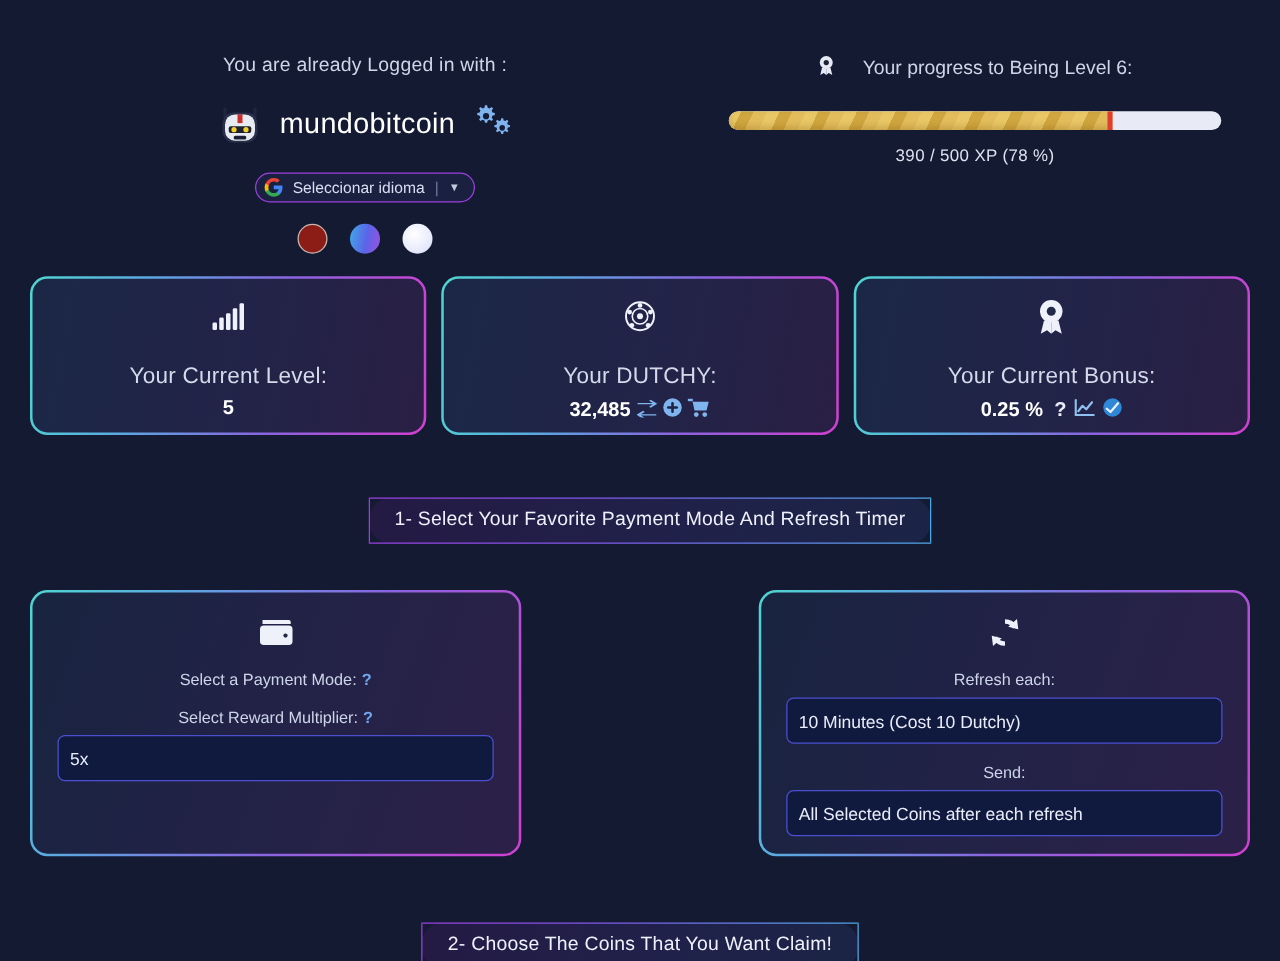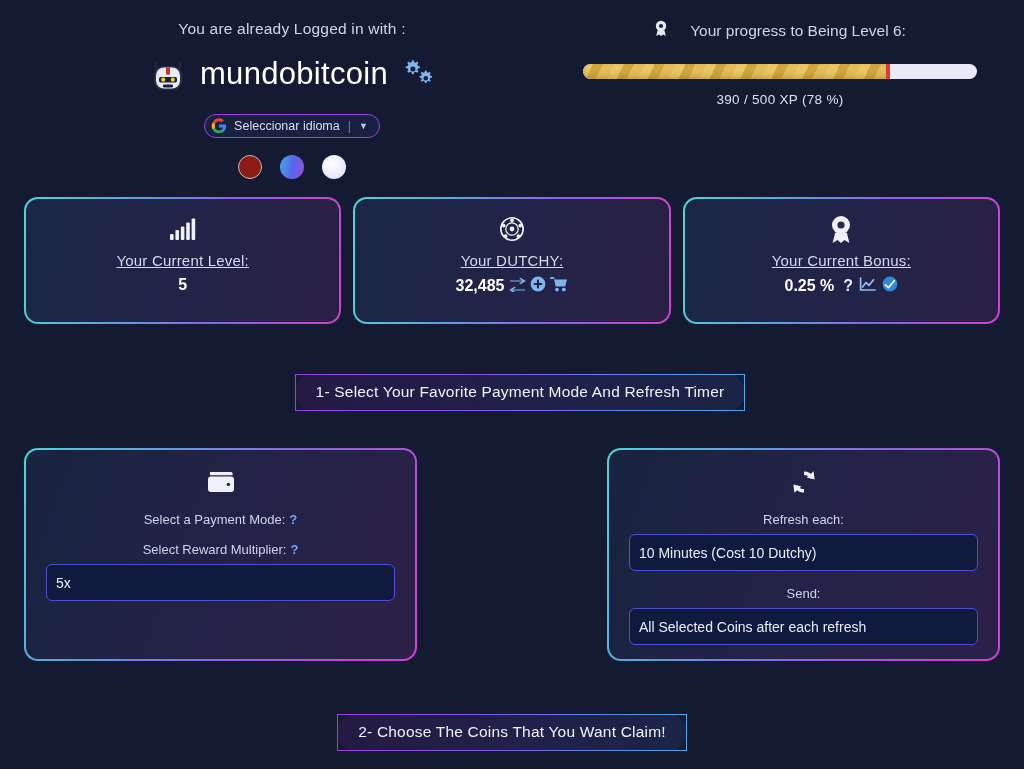--- a/index.html
+++ b/index.html
@@ -15,21 +15,21 @@
     font-family: "Liberation Sans", sans-serif;
     color: #dfe4f2;
     -webkit-font-smoothing: antialiased;
   }
 
   .page { position: relative; width: 1024px; height: 769px; }
 
   
   .top-row {
     display: flex;
-    padding: 20px 0 0 0;
+    padding: 44px 0 0 0;
     margin-left: 48px;
   }
   .login-col {
     width: 512px;
     display: flex;
     flex-direction: column;
     align-items: center;
   }
   .progress-col {
     width: 512px;
@@ -50,21 +50,21 @@
     gap: 12px;
     margin-top: 16px;
   }
   .robot-avatar {
     width: 40px;
     height: 40px;
     position: relative;
     flex: none;
   }
   .username {
-    font-size: 31px;
+    font-size: 23px;
     color: #ffffff;
     letter-spacing: .3px;
   }
   .gears-icon { margin-left: 2px; display:block; }
 
   
   .lang-pill {
     margin-top: 20px;
     display: inline-flex;
     align-items: center;
@@ -152,25 +152,24 @@
     border-radius: 12px;
     background: linear-gradient(100deg, #1b2746 0%, #222348 55%, #2a1f44 100%);
     display: flex;
     flex-direction: column;
     align-items: center;
     justify-content: flex-start;
     padding-top: 17px;
   }
   .stat-icon { height: 26px; display:flex; align-items:center; }
   .stat-label {
-    margin-top: 10px;
-    font-size: 15px;
+    margin-top: 24px;
+    font-size: 18px;
     color: #d3daea;
     letter-spacing: .2px;
-    text-decoration: underline;
   }
   .stat-value-row {
     margin-top: 7px;
     display: flex;
     align-items: center;
     gap: 5px;
     font-size: 16px;
     color: #ffffff;
     font-weight: 600;
   }

